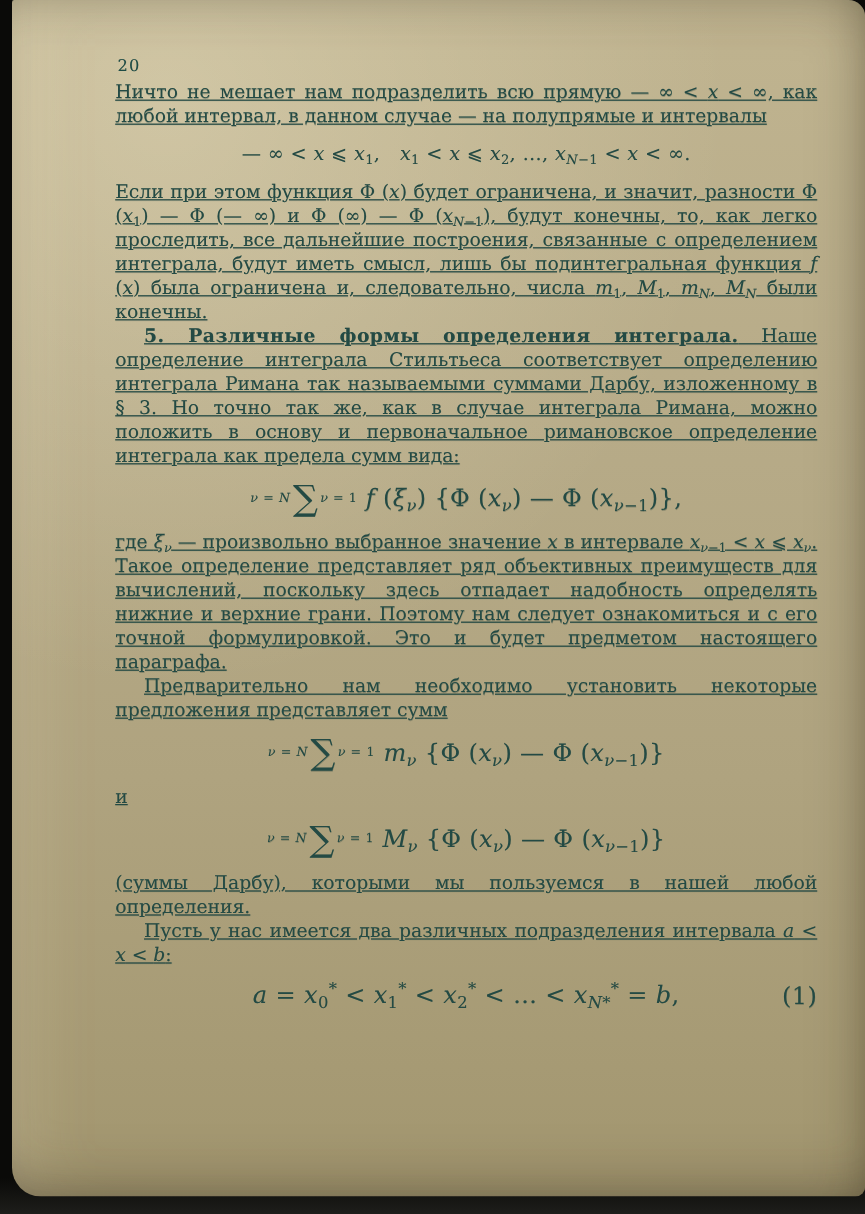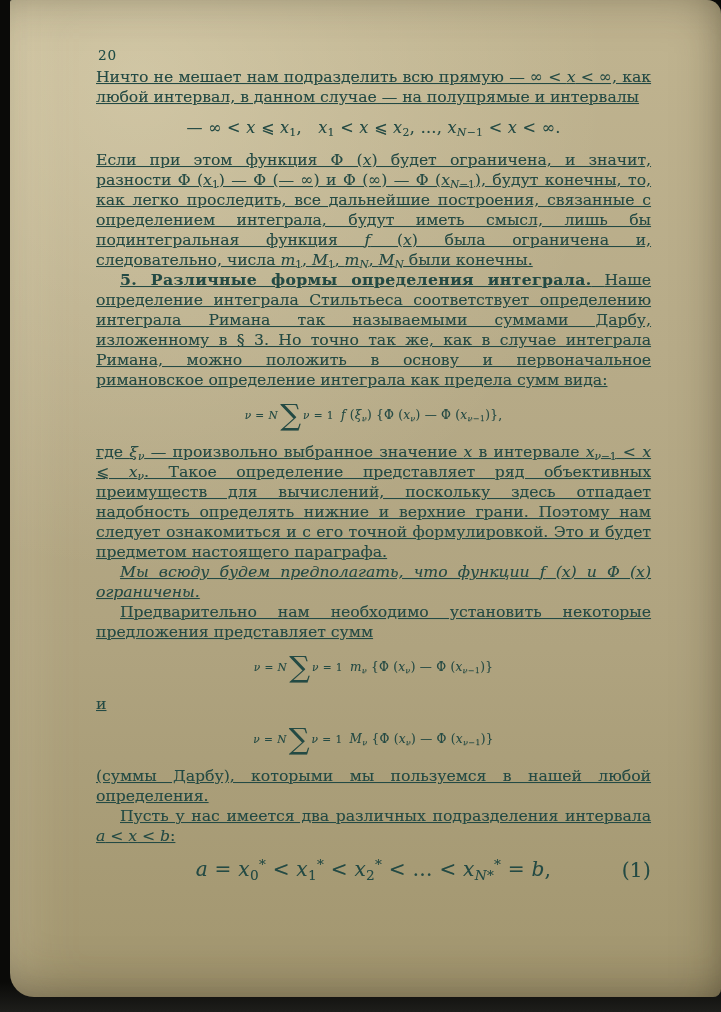--- a/index.html
+++ b/index.html
@@ -15,39 +15,39 @@
     overflow: hidden;
     color: var(--ink, #234a44);
     background:
       radial-gradient(120% 90% at 18% 8%, rgba(255,248,220,.28), rgba(255,248,220,0) 55%),
       linear-gradient(180deg, #c0b490 0%, #b7ab88 35%, #afa37f 65%, #a2966f 100%);
     border-radius: 2px 14px 8px 24px;
     box-shadow:
       inset -18px 16px 55px -32px rgba(45,38,20,.6),
       inset 0 -30px 55px -36px rgba(40,32,18,.6),
       inset 30px 0 70px -45px rgba(255,246,214,.5);
-    padding: 44px 70px 24px 86px;
+    padding: 44px 40px 24px 86px;
     font-size: 15.6px; line-height: 20px;
     text-shadow: 0.2px 0.2px 0 rgba(25,55,50,.28);
   }
   .header { position: relative; text-align: center; margin-bottom: 23px; color: #1d4b45; }
   .pagenum { position: absolute; left: 2px; top: 1px; font-size: 13.5px; letter-spacing: 1px; }
   .running-title { font-size: 13px; letter-spacing: 2.4px; white-space: nowrap; }
   p { margin: 0; text-align: justify; hyphens: auto; text-decoration: underline; }
   .indent { text-indent: 24px; }
   .italic { font-style: italic; }
   .lead { font-weight: 700; letter-spacing: .4px; }
   .display { text-align: center; margin: 9px 0; }
   .f-inline { font-size: 16px; letter-spacing: .3px; margin: 11px 0 12px; }
   .sum-block { margin: 10px 0 12px; }
   .sum-wrap { display: inline-flex; align-items: center; gap: 7px; }
   .sum-col { display: inline-flex; align-items: center; }
   .lim { font-size: 10.5px; line-height: 12px; letter-spacing: .5px; }
   .sigma { font-size: 29px; line-height: 30px; padding: 0 2px; }
-  .sum-body { font-size: 12px; letter-spacing: .3px; }
+  .sum-body { font-size: 20px; letter-spacing: .3px; }
   .conj { text-align: left; margin: 2px 0 2px; }
   .eq { position: relative; margin: 13px 0; font-size: 20px; letter-spacing: .3px; }
   .eq-num { position: absolute; right: 0; top: 1px; }
   sub { font-size: 68%; line-height: 0; vertical-align: -0.3em; }
   sup { font-size: 68%; line-height: 0; vertical-align: 0.55em; }
   i { font-style: italic; }
 </style>
 </head>
 <body>
 
@@ -71,21 +71,20 @@
         <span class="lim"><i>ν</i> = <i>N</i></span>
         <span class="sigma">∑</span>
         <span class="lim"><i>ν</i> = 1</span>
       </span>
       <span class="sum-body"><i>f</i> (<i>ξ</i><sub><i>ν</i></sub>) {Φ (<i>x</i><sub><i>ν</i></sub>) — Φ (<i>x</i><sub><i>ν</i>−1</sub>)},</span>
     </span>
   </div>
 
   <p>где <i>ξ</i><sub><i>ν</i></sub> — произвольно выбранное значение <i>x</i> в интервале <i>x</i><sub><i>ν</i>−1</sub> &lt; <i>x</i> ⩽ <i>x</i><sub><i>ν</i></sub>. Такое определение представляет ряд объективных преимуществ для вычислений, поскольку здесь отпадает надобность определять нижние и верхние грани. Поэтому нам следует ознакомиться и с его точной формулировкой. Это и будет предметом настоящего параграфа.</p>
 
-  <p class="indent italic">Мы всюду будем предполагать, что функции <i>f</i> (<i>x</i>) и Φ (<i>x</i>) ограничены.</p>
 
   <p class="indent">Предварительно нам необходимо установить некоторые предложения представляет сумм</p>
 
   <div class="display sum-block">
     <span class="sum-wrap">
       <span class="sum-col">
         <span class="lim"><i>ν</i> = <i>N</i></span>
         <span class="sigma">∑</span>
         <span class="lim"><i>ν</i> = 1</span>
       </span>

